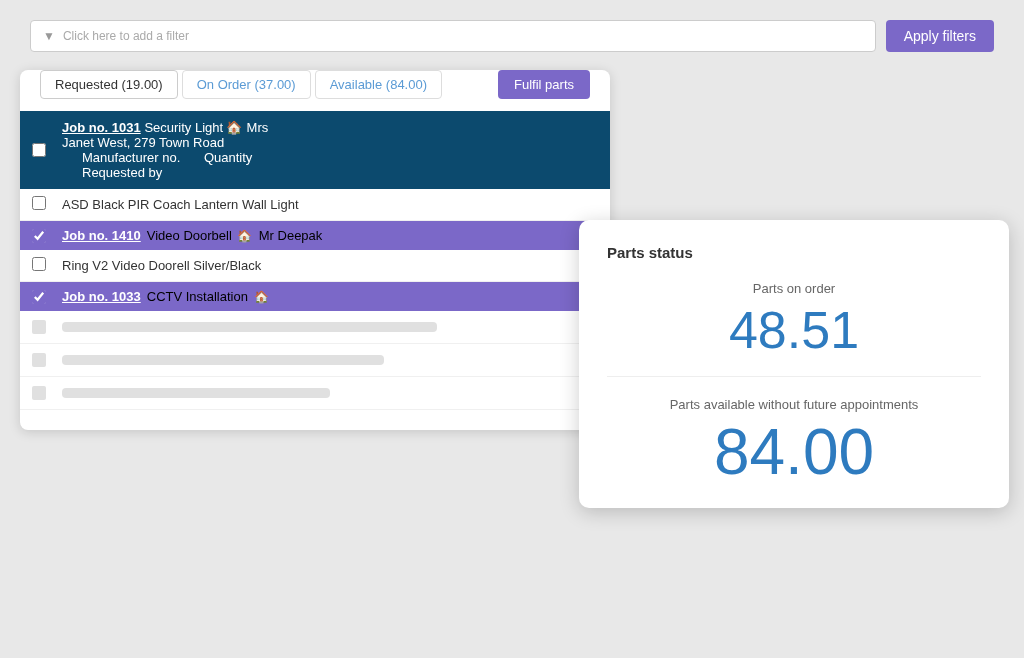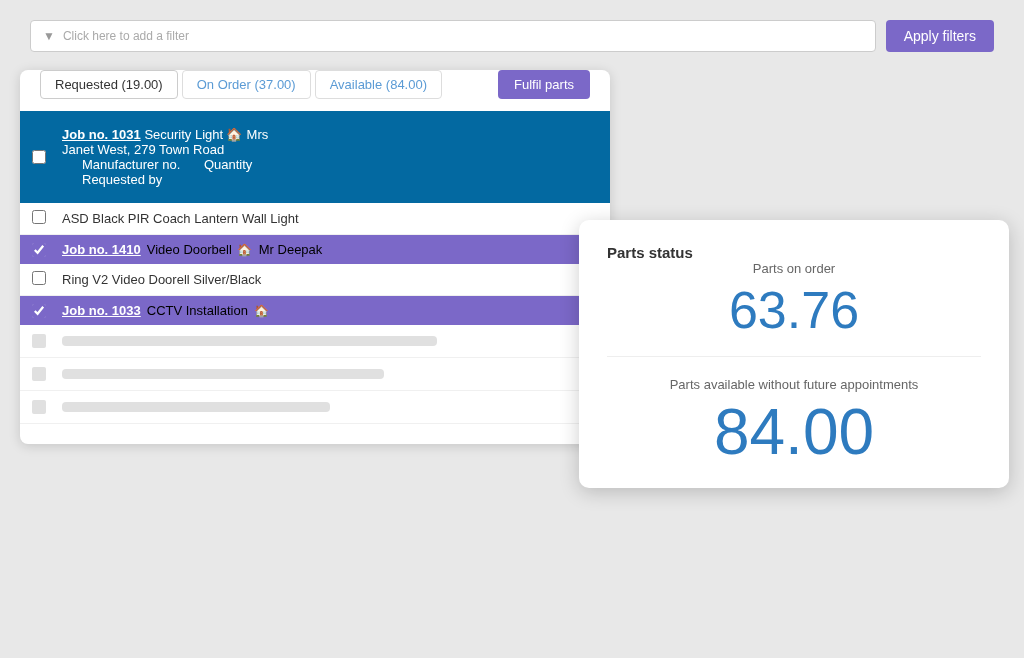--- a/index.html
+++ b/index.html
@@ -126,25 +126,25 @@
       color: white;
       border: none;
       border-radius: 4px;
       padding: 7px 16px;
       font-size: 13px;
       cursor: pointer;
     }
 
     
     .table-header {
-      background: #0369a1;
+      background: #0c4a6e;
       color: white;
       display: grid;
       grid-template-columns: 30px 1fr 130px 80px 90px;
-      padding: 16px 12px;
+      padding: 9px 12px;
       font-size: 13px;
       align-items: center;
     }
 
     .table-header-check {
       display: flex;
       align-items: center;
     }
 
     .header-checkbox {
@@ -258,20 +258,21 @@
       border-radius: 10px;
       box-shadow: 0 4px 20px rgba(0,0,0,0.2);
       z-index: 10;
       padding: 24px 28px;
     }
 
     .status-title {
       font-size: 15px;
       font-weight: 600;
       color: #333;
+      margin-bottom: 20px;
     }
 
     .stats-row {
       display: flex;
       gap: 0;
       border-bottom: 1px solid #eee;
       padding-bottom: 20px;
       margin-bottom: 16px;
     }
 
@@ -406,21 +407,21 @@
       <div class="skeleton-line w50"></div>
     </div>
   </div>
 
   <div class="parts-status-panel">
     <div class="status-title">Parts status</div>
 
     <div class="stats-row">
       <div class="stat-block">
         <div class="stat-label">Parts on order</div>
-        <div class="stat-value">63.76</div>
+        <div class="stat-value">48.51</div>
       </div>
     </div>
 
     <div class="full-stat-block">
       <div class="full-stat-label">Parts available without future appointments</div>
       <div class="full-stat-value">84.00</div>
     </div>
   </div>
 
 </div>

